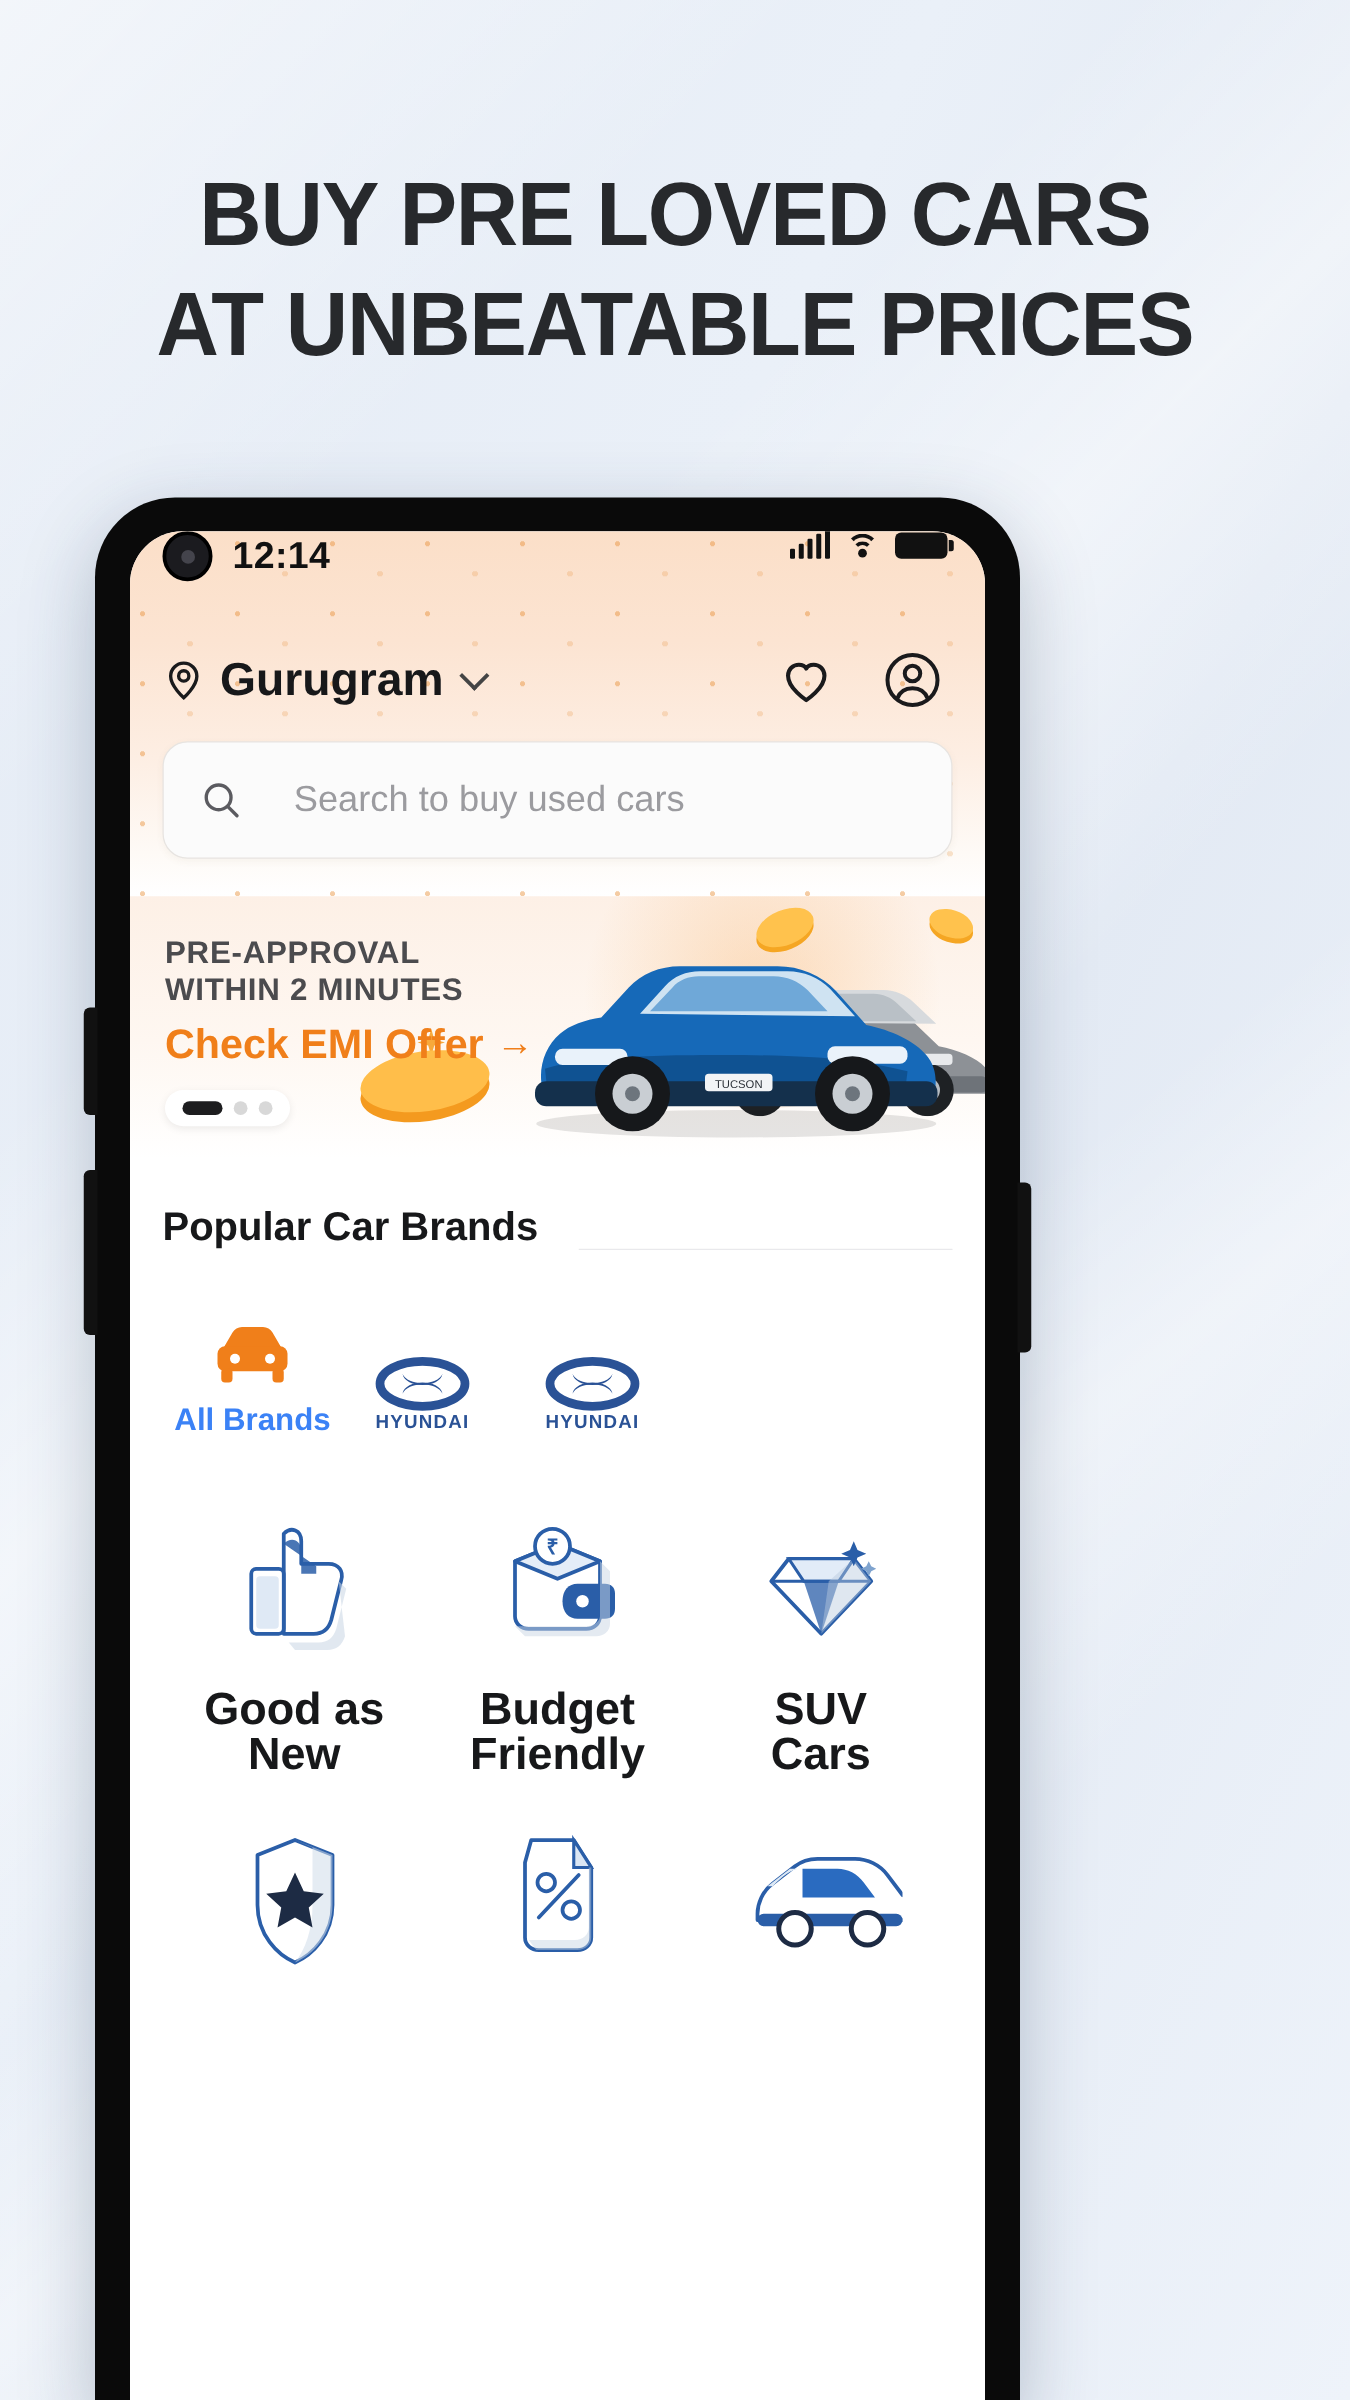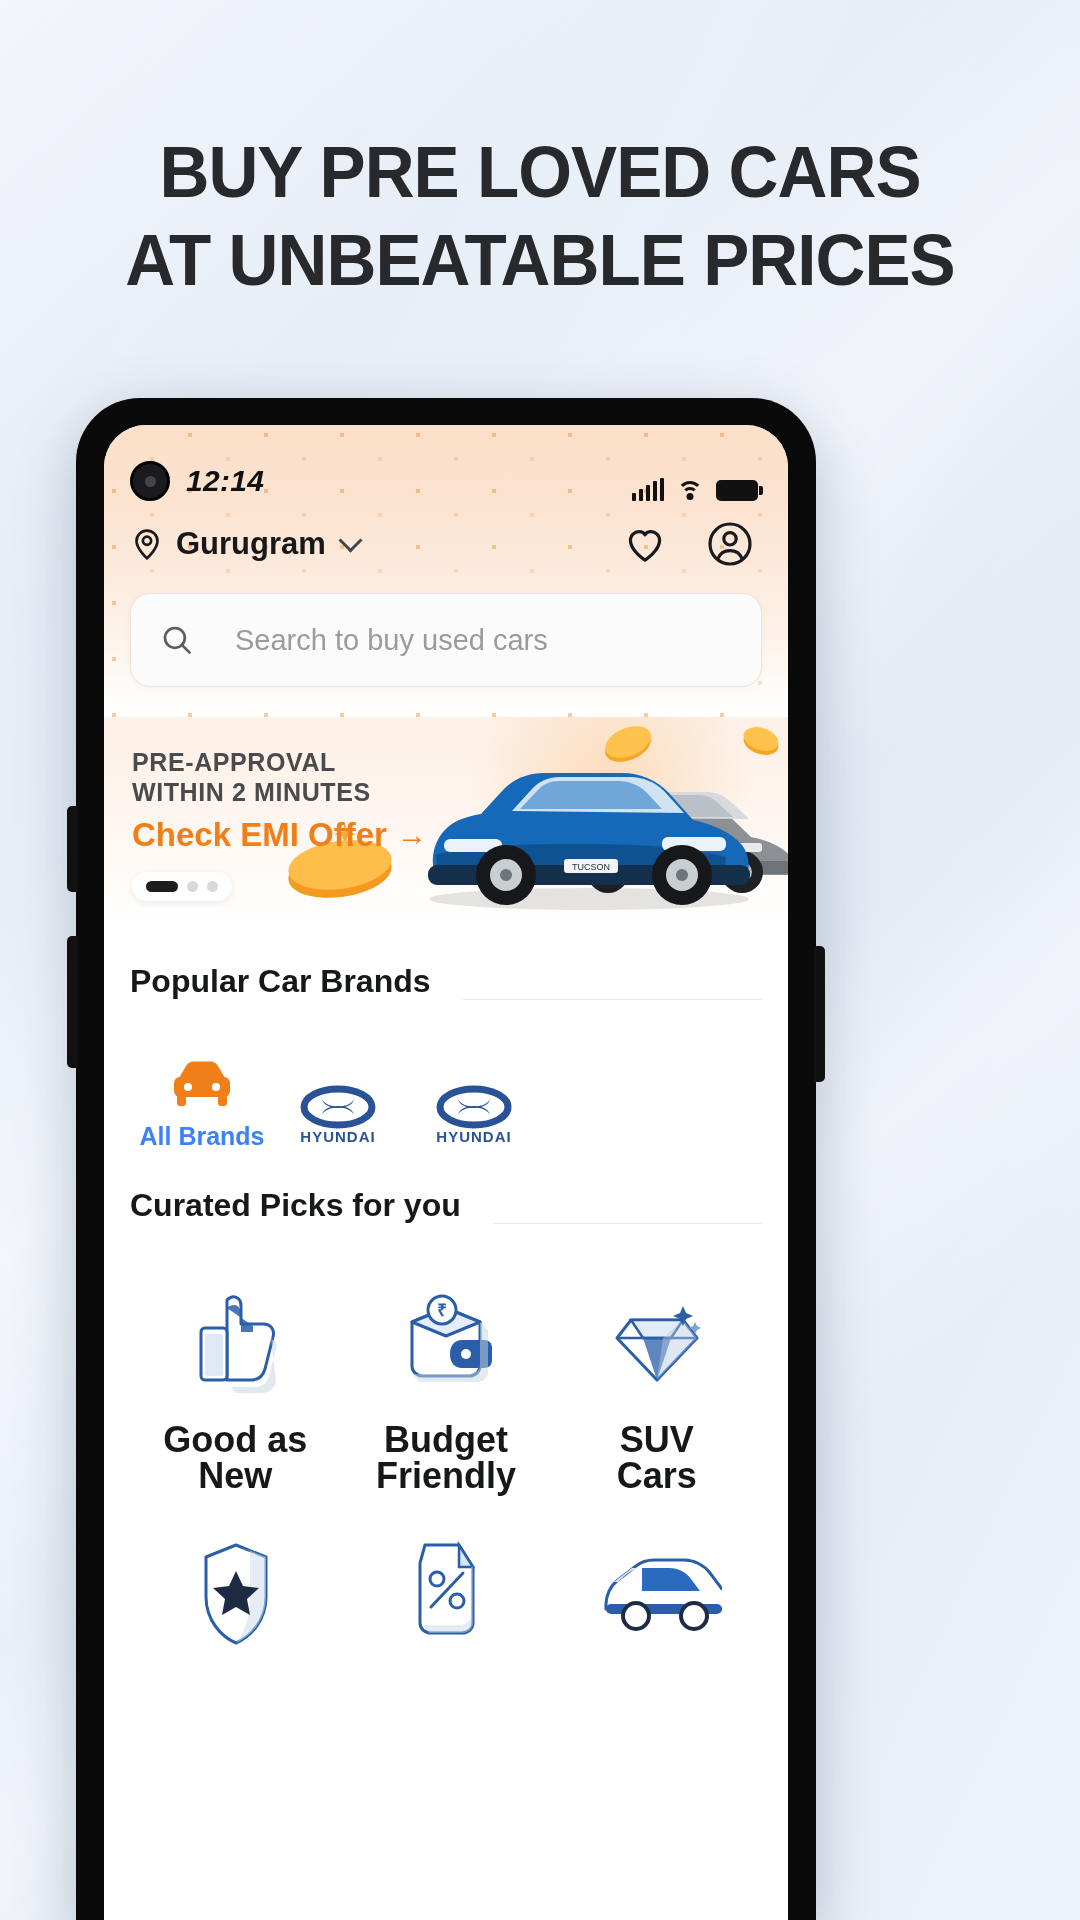--- a/index.html
+++ b/index.html
@@ -74,23 +74,22 @@
     position:absolute; inset:0;
     background-image:
       radial-gradient(circle 2.2px at 10px 10px, rgba(232,146,60,.55) 99%, transparent 100%),
       radial-gradient(circle 2.2px at 48px 34px, rgba(232,146,60,.28) 99%, transparent 100%);
     background-size:76px 56px, 76px 56px;
     opacity:.85;
   }
 
   .statusbar {
     position:relative; height:76px;
-    display:flex; align-items:flex-end; justify-content:space-between;
+    display:flex; align-items:flex-start; justify-content:space-between;
     padding:0 30px 0 26px;
-    font-style:italic;
   }
   .sb-left { display:flex; align-items:center; gap:16px; }
   .punch {
     width:40px; height:40px; border-radius:50%;
     background:#1b1b1f;
     border:3px solid #000;
     position:relative;
   }
   .punch:after{
     content:""; position:absolute; left:12px; top:12px;
@@ -126,21 +125,21 @@
   }
 
   
   .locbar {
     position:relative; height:86px;
     display:flex; align-items:center; justify-content:space-between;
     padding:0 34px 0 26px;
   }
   .loc { display:flex; align-items:center; gap:12px; }
   .pin { width:34px; height:34px; }
-  .loc-name { font-size:31px; font-weight:bold; color:#17181a; }
+  .loc-name { font-size:37px; font-weight:bold; color:#17181a; }
   .chev {
     width:17px;height:17px;border-right:3px solid #444;border-bottom:3px solid #444;
     transform:rotate(45deg); margin-left:4px; margin-top:-7px;
   }
   .head-icons { display:flex; align-items:center; gap:38px; }
 
   
   .searchwrap { position:relative; padding:6px 26px 0; }
   .search {
     height:94px; background:#fbfbfb; border:1.5px solid #e7e4e1;
@@ -392,24 +391,20 @@
               <path d="M40 30c4-10 28-10 32 0-2-12-30-12-32 0z" fill="#2a5296"></path>
               <text x="56" y="57" font-size="15" font-weight="bold" letter-spacing="1" font-family="sans-serif" text-anchor="middle" fill="#2a5296">HYUNDAI</text>
             </svg>
           </div>
         </div>
 
       </div>
     </div>
 
     <div class="section">
-      <div class="sec-head">
-        <span class="sec-title">Curated Picks for you</span>
-        <span class="sec-line"></span>
-      </div>
 
       <div class="picks">
 
         <div class="pick">
           <div class="pic">
             <svg width="120" height="120" viewBox="0 0 120 120">
               <path d="M52 24c6-6 14-3 14 6v18h22c8 0 12 6 10 13l-8 32c-2 7-7 11-14 11H52z" fill="#ffffff" stroke="#2a5ea8" stroke-width="3" stroke-linejoin="round"></path>
               <path d="M52 32c6-6 14-3 14 6v18h12V50z" fill="#2a5ea8" opacity=".85"></path>
               <rect x="26" y="52" width="26" height="52" rx="4" fill="#ffffff" stroke="#2a5ea8" stroke-width="3"></rect>
               <rect x="30" y="58" width="18" height="42" rx="3" fill="#dfe9f5"></rect>

